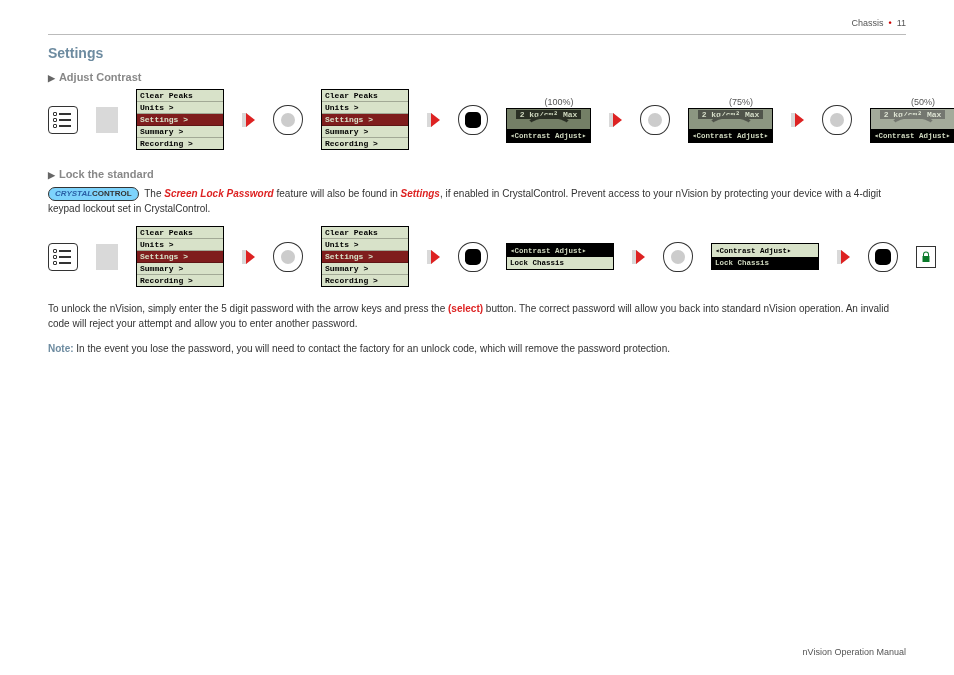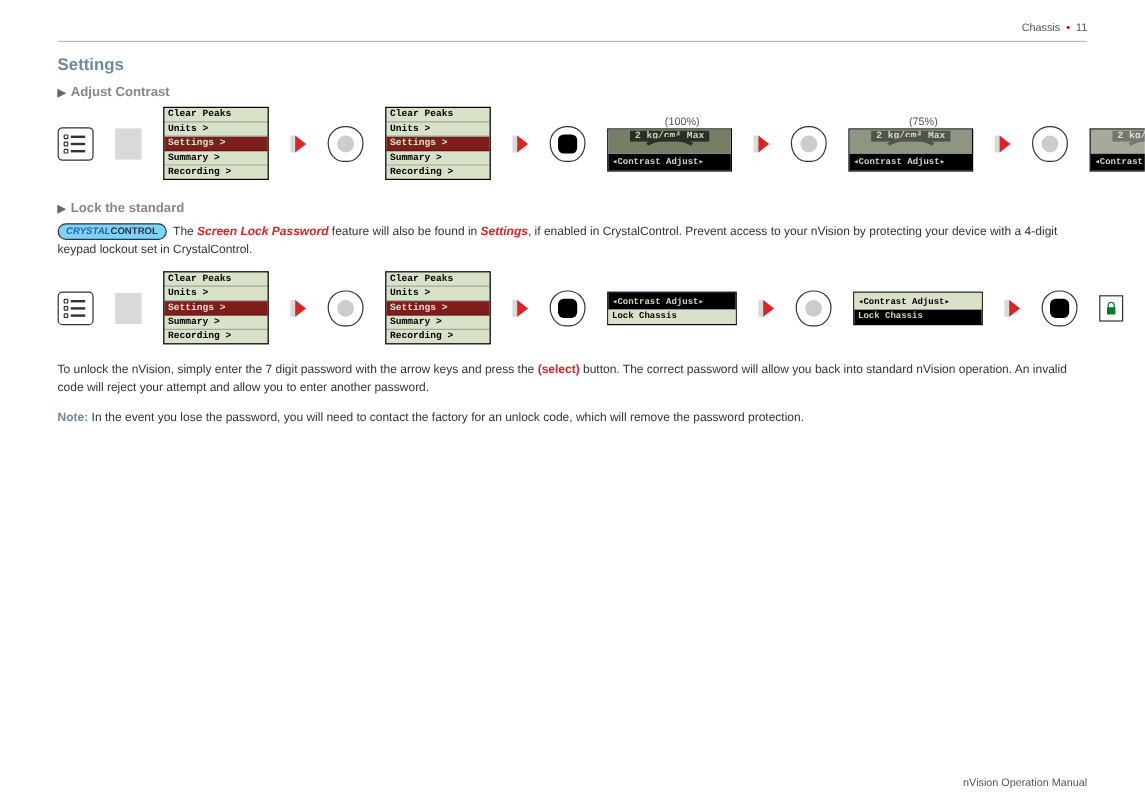--- a/index.html
+++ b/index.html
@@ -95,21 +95,21 @@
     background:#ccc;
   }
   .round-btn .inner-black {
     width:16px;height:16px;border-radius:30%;
     background:#000;
   }
   
   .lcd-disp {
     display:flex; flex-direction:column;
     border:1.5px solid #000;
-    width: 104px;
+    width: 85px;
     flex-shrink:0;
   }
   .lcd-disp .top {
     background:#747f66;
     position:relative;
     height:20px;
     overflow:hidden;
     display:flex; justify-content:center; align-items:flex-start;
     padding-top:1px;
   }
@@ -369,20 +369,20 @@
     </div>
 
   <div class="lock-box">
     <svg viewBox="0 0 24 24">
         <path fill="#0a7a2a" d="M6 10V7a6 6 0 0112 0v3h1v12H5V10h1zm2 0h8V7a4 4 0 00-8 0v3z"></path>
       </svg>
   </div>
 </div>
 
 <div class="body-text">
-  <span>To unlock the nVision, simply enter the 7 digit password with the arrow keys and press the </span><span class="red-bold">(select)</span><span> button. The correct password will allow you back into standard nVision operation. An invalid code will reject your attempt and allow you to enter another password.</span>
+  <span>To unlock the nVision, simply enter the 5 digit password with the arrow keys and press the </span><span class="red-bold">(select)</span><span> button. The correct password will allow you back into standard nVision operation. An invalid code will reject your attempt and allow you to enter another password.</span>
 </div>
 
 <div class="body-text">
   <span class="note-label">Note:</span><span>  In the event you lose the password, you will need to contact the factory for an unlock code, which will remove the password protection.</span>
 </div>
 
 <div class="footer">nVision Operation Manual</div>
 
 </body></html>

